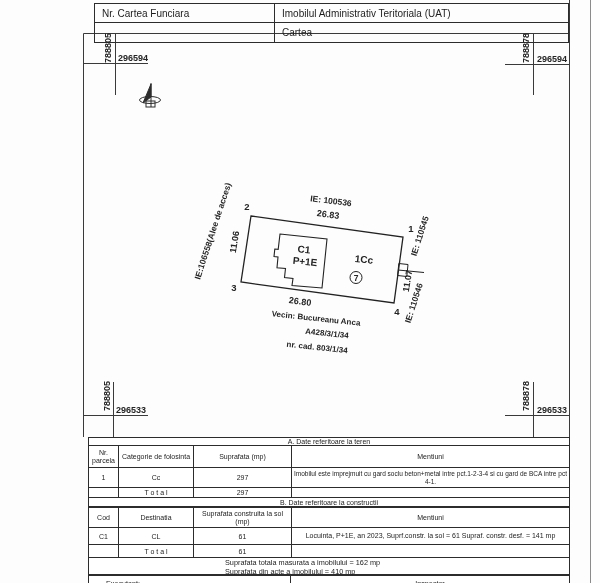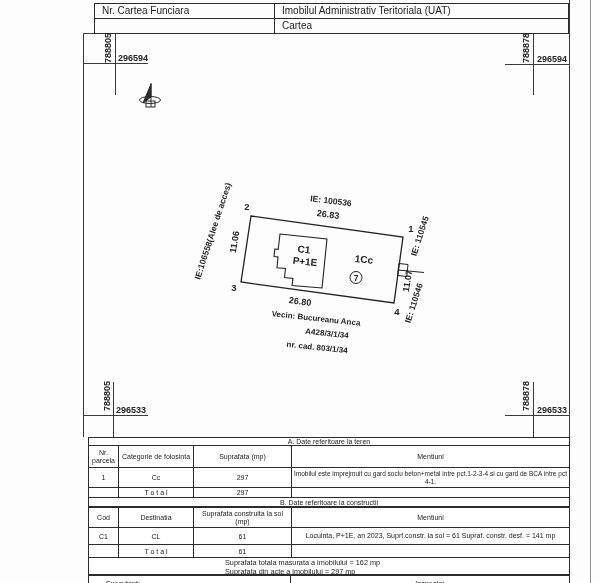--- a/index.html
+++ b/index.html
@@ -17,21 +17,21 @@
   .vcoord{
     position:absolute;white-space:nowrap;font-weight:700;font-size:9px;color:#242424;
     transform:translate(-50%,-50%) rotate(-90deg);line-height:1;
   }
   .hcoord{
     position:absolute;white-space:nowrap;font-weight:700;font-size:9px;color:#242424;
     transform:translate(-50%,-50%);line-height:1;
   }
   
   .hdr{
-    left:94px;top:3px;width:475px;height:31px;
+    left:94px;top:3px;width:475px;height:40px;
     border:1px solid #2c2c2c;box-sizing:border-box;
     display:grid;grid-template-columns:180px 1fr;grid-template-rows:1fr 1fr;
     font-size:10px;
   }
   .hdr>div{box-sizing:border-box;display:flex;align-items:center;padding-left:7px;}
   .hdr .c1{border-right:1px solid #2c2c2c;}
   .hdr .r1{border-bottom:1px solid #2c2c2c;}
   
   .sec-title{
     left:88px;width:482px;box-sizing:border-box;border:1px solid #2c2c2c;
@@ -201,19 +201,19 @@
     <td></td>
     <td class="tot">T o t a l</td>
     <td>61</td>
     <td></td>
   </tr>
 </tbody>
   </table>
 
 <div class="abs summary">
   <div>Suprafata totala masurata a imobilului = 162 mp</div>
-  <div>Suprafata din acte a imobilului = 297 mp</div>
+  <div>Suprafata din acte a imobilului = 410 mp</div>
 </div>
 
 <div class="abs footer">
   <div class="fl">Executant:</div>
   <div class="fr">Inspector</div>
 </div>
 
 </body></html>

